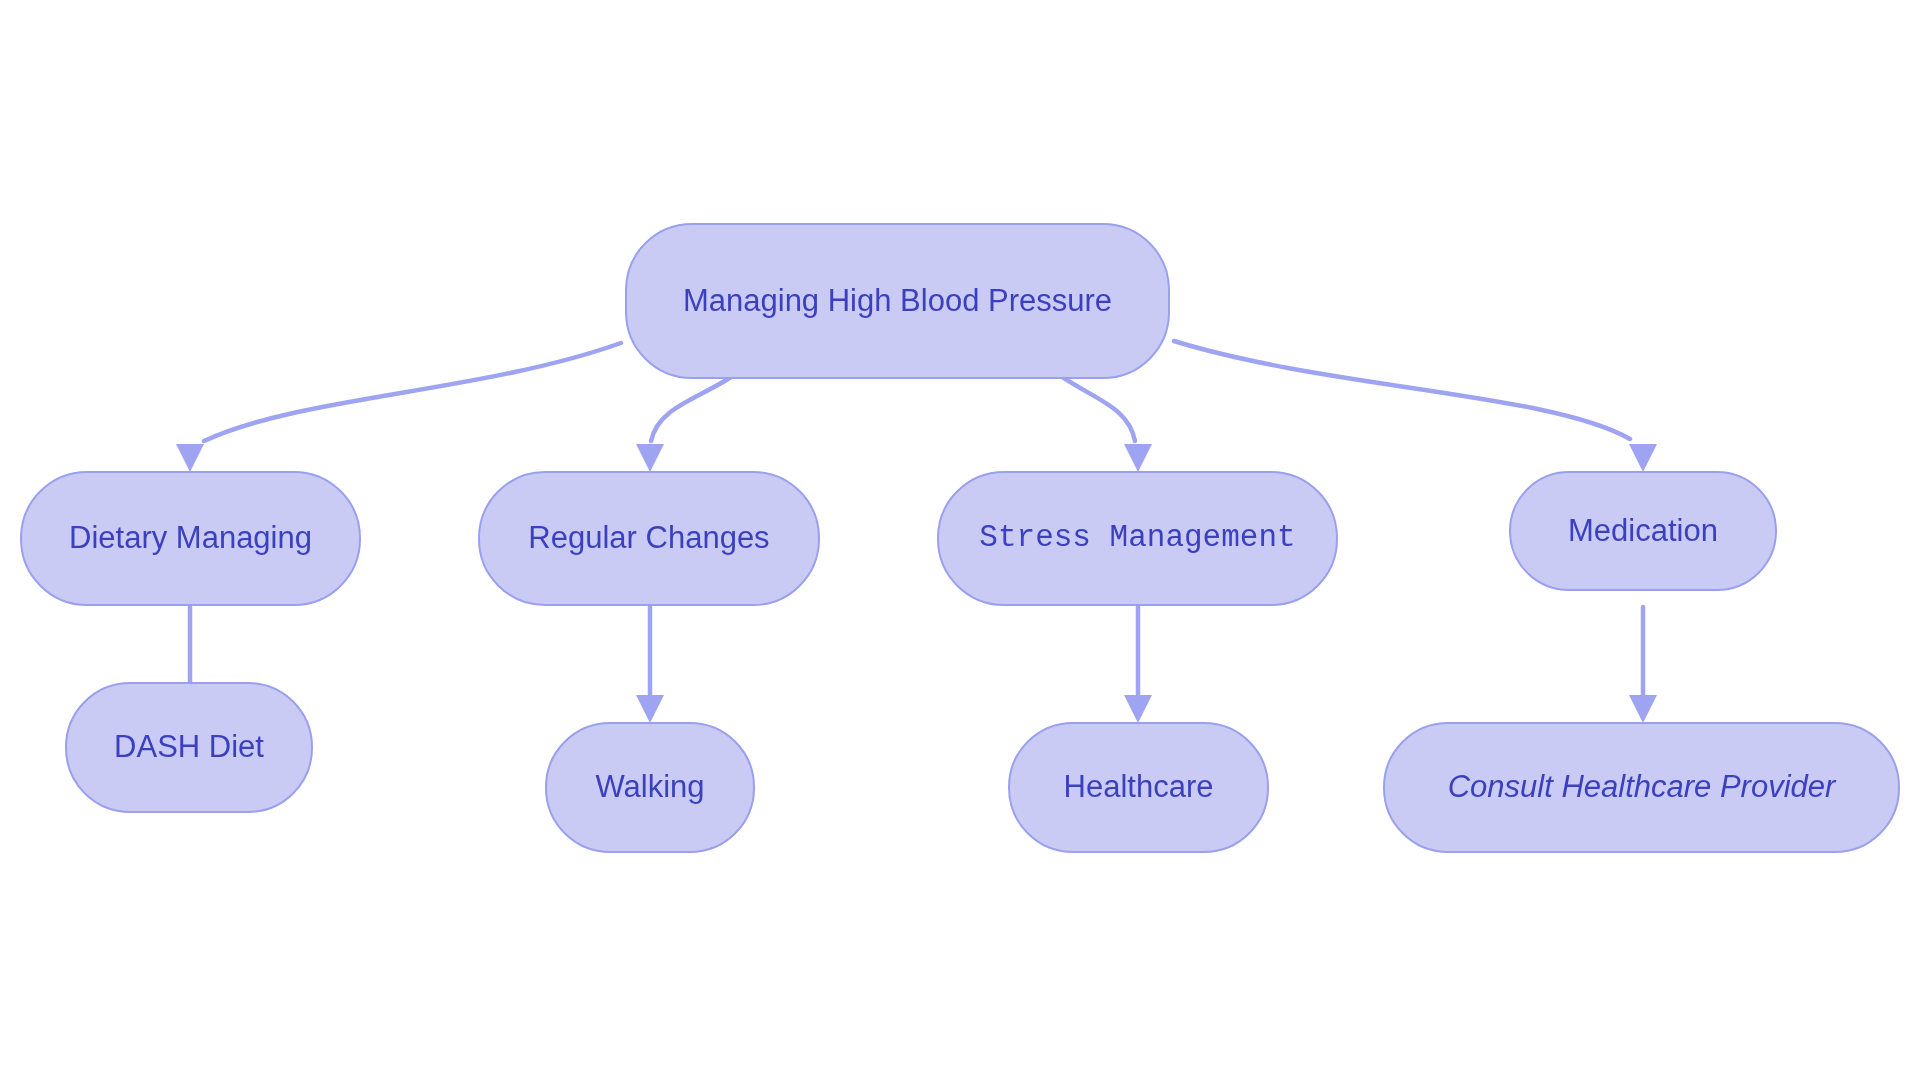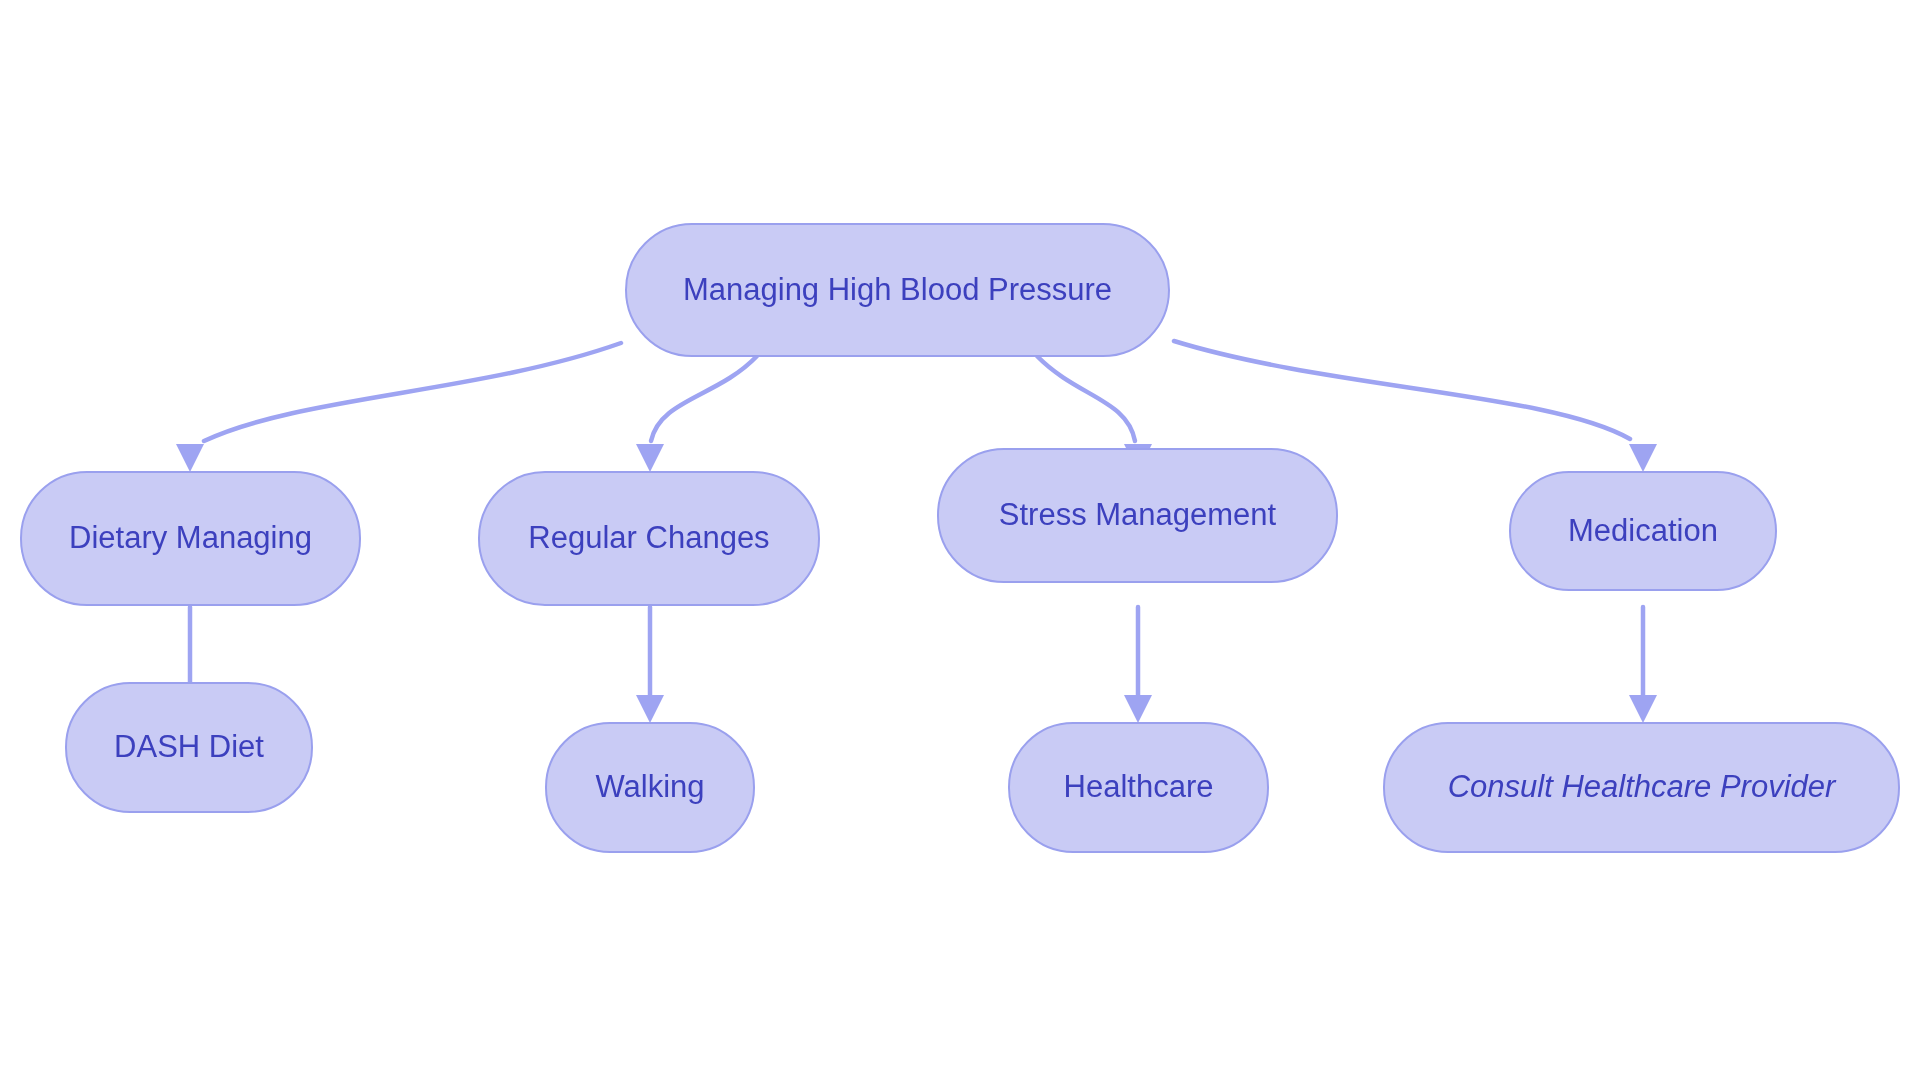--- a/index.html
+++ b/index.html
@@ -26,24 +26,24 @@
     display:flex;align-items:center;justify-content:center;
     background:var(--node-fill);
     border:2.5px solid var(--node-border);
     color:var(--text);
     font-size:31px;
     line-height:1.1;
     text-align:center;
     white-space:nowrap;
     border-radius:67px;
   }
-  .n-root      {left:625px; top:223px; width:545px; height:134px;}
+  .n-root      {left:625px; top:223px; width:545px; height:156px;}
   .n-dietary   {left:20px;  top:471px; width:341px; height:135px;}
   .n-exercise  {left:478px; top:471px; width:342px; height:135px;}
-  .n-stress    {left:937px; top:448px; width:401px; height:135px;}
+  .n-stress    {left:937px; top:471px; width:401px; height:135px;font-family:Liberation Mono, monospace;}
   .n-medication{left:1509px;top:471px; width:268px; height:120px;}
   .n-dash      {left:65px;  top:682px; width:248px; height:131px; border-radius:65px;}
   .n-walking   {left:545px; top:722px; width:210px; height:131px; border-radius:65px;text-align:right;}
   .n-meditation{left:1008px;top:722px; width:261px; height:131px; border-radius:65px;}
   .n-consult   {left:1383px;top:722px; width:517px; height:131px; border-radius:65px;font-style:italic;}
 </style>
 </head>
 <body>
 
 <div class="canvas">

